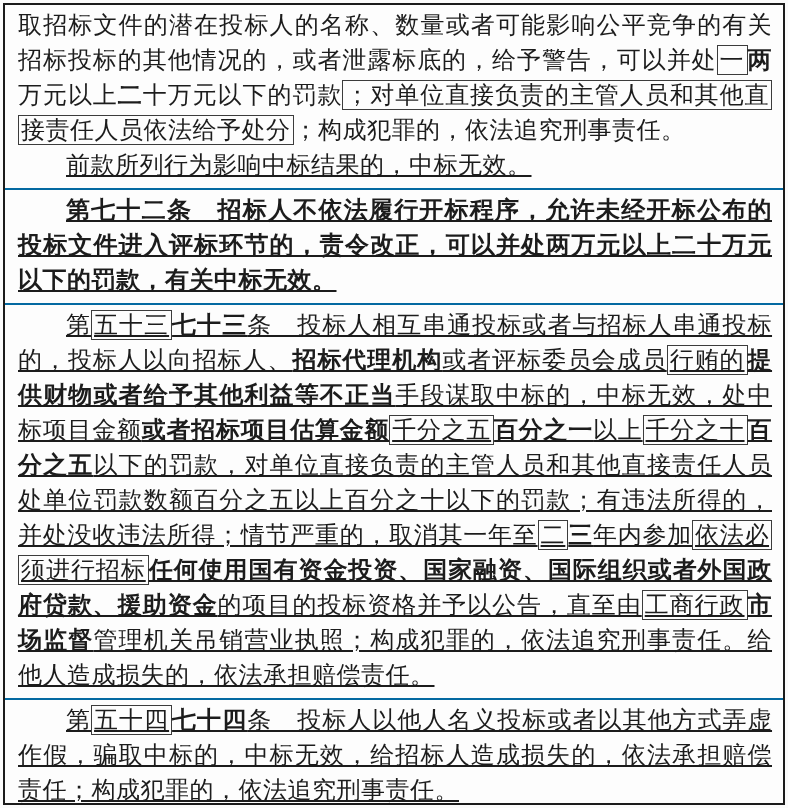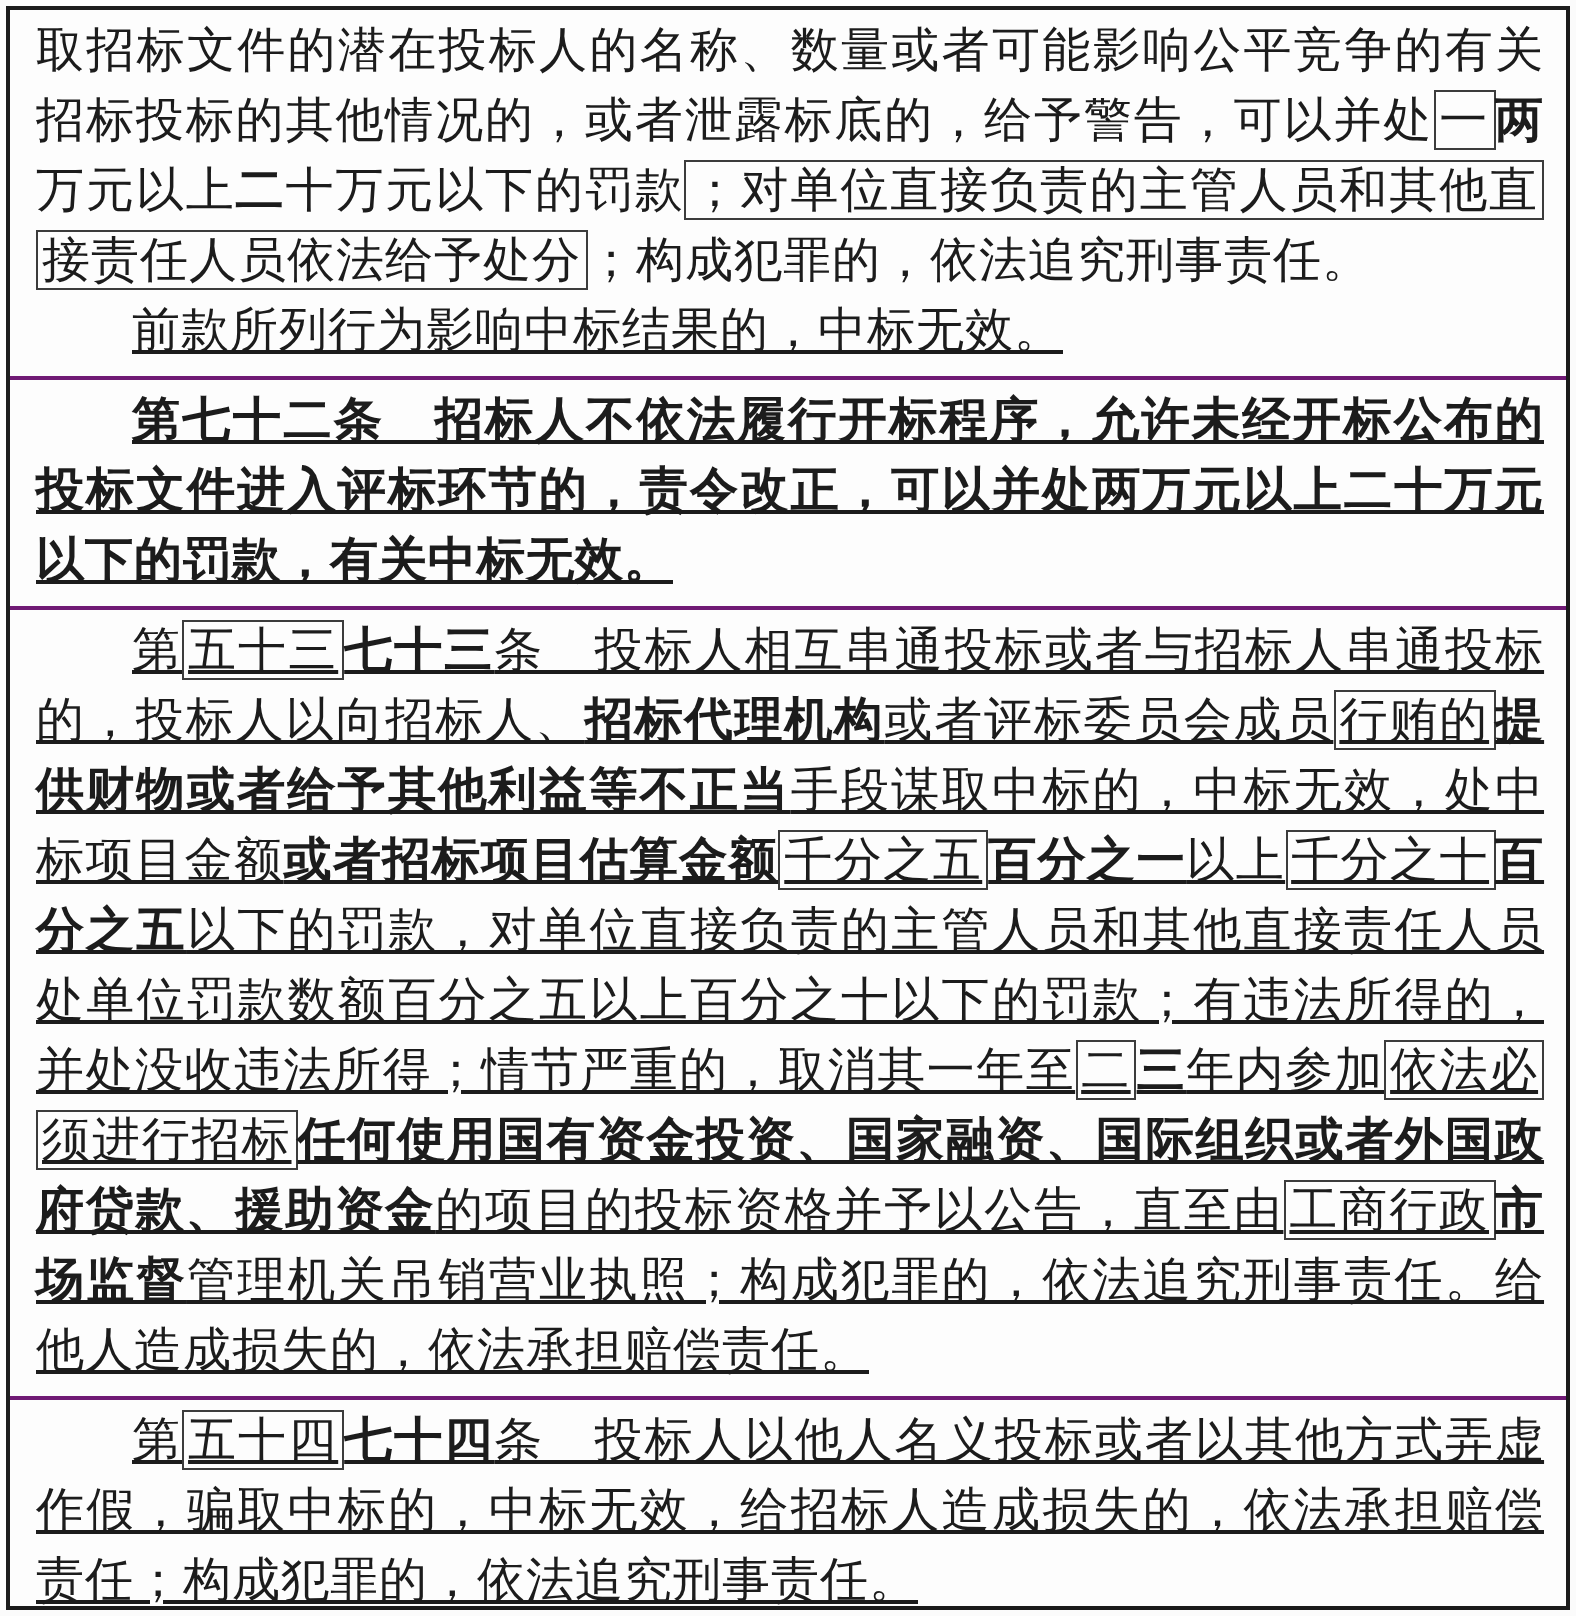--- a/index.html
+++ b/index.html
@@ -23,21 +23,21 @@
     overflow: hidden;
     display: flex;
     flex-direction: column;
     background: #fdfdfd;
   }
   .section {
     box-sizing: border-box;
     padding: 3px 11px 5px 13px;
   }
   .section + .section {
-    border-top: 2px solid #701a75;
+    border-top: 2px solid #0369a1;
   }
   p.para {
     margin: 0;
     font-family: "DejaVu Serif", "Liberation Serif", serif;
     font-size: 24px;
     line-height: 35px;
     color: #1c1c1c;
     text-align: justify;
     letter-spacing: 0.5px;
   }

